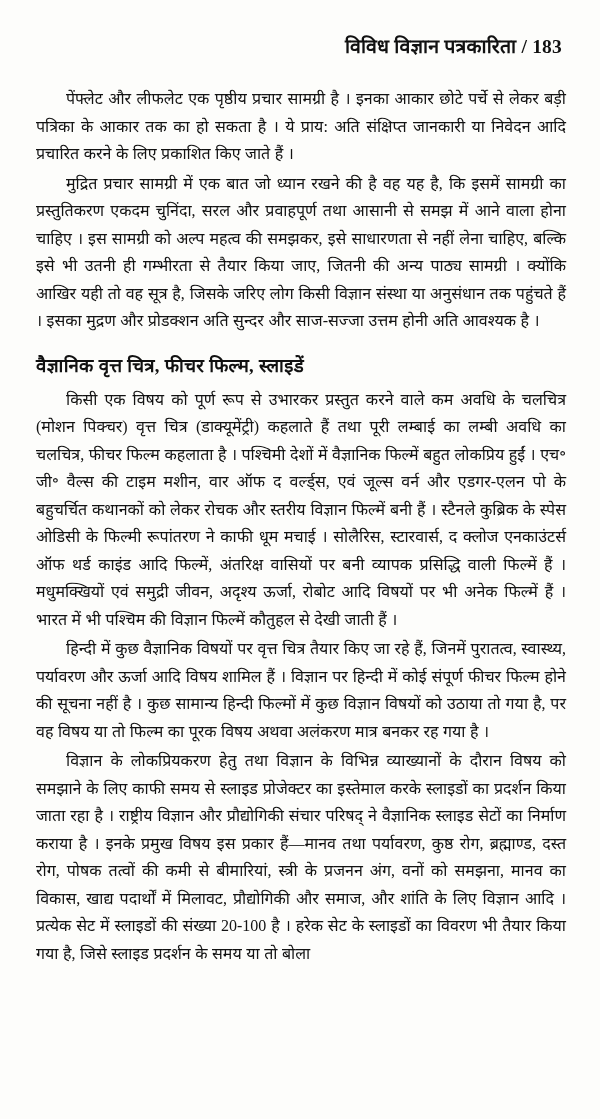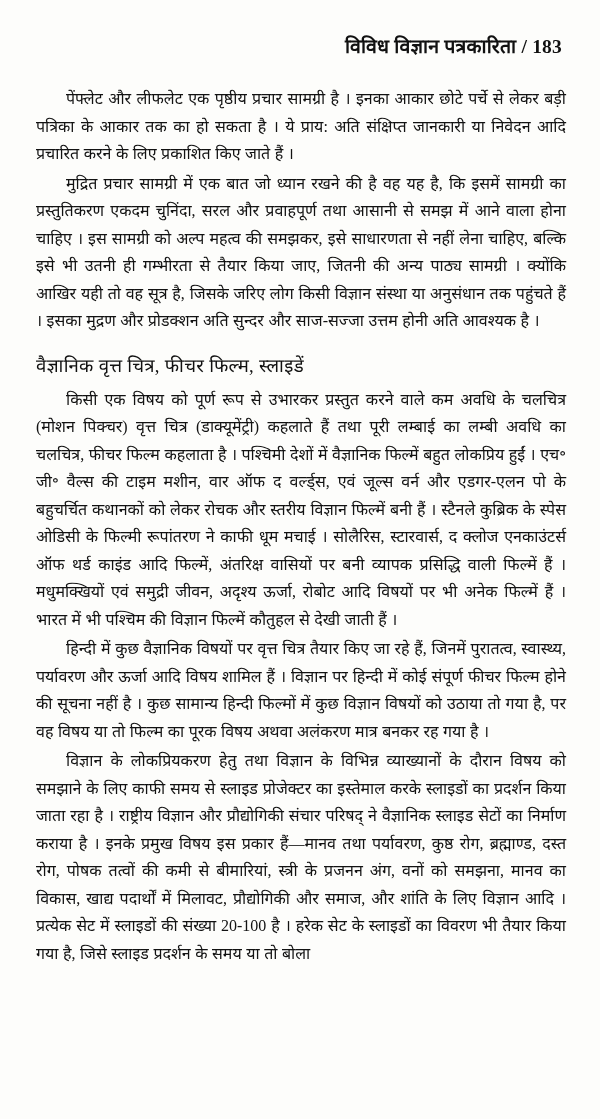--- a/index.html
+++ b/index.html
@@ -35,21 +35,21 @@
     font-size: 16px;
     line-height: 1.72;
     text-align: justify;
     text-justify: inter-word;
     text-indent: 30px;
     color: #121212;
     word-spacing: 0.5px;
   }
   h2.section-heading {
     font-size: 18.6px;
-    font-weight: normal;
+    font-weight: bold;
     margin: 17px 0 6px 0;
     line-height: 1.5;
     letter-spacing: 0.3px;
     color: #111;
   }
 </style>
 </head>
 <body>
 
 <div class="page">

